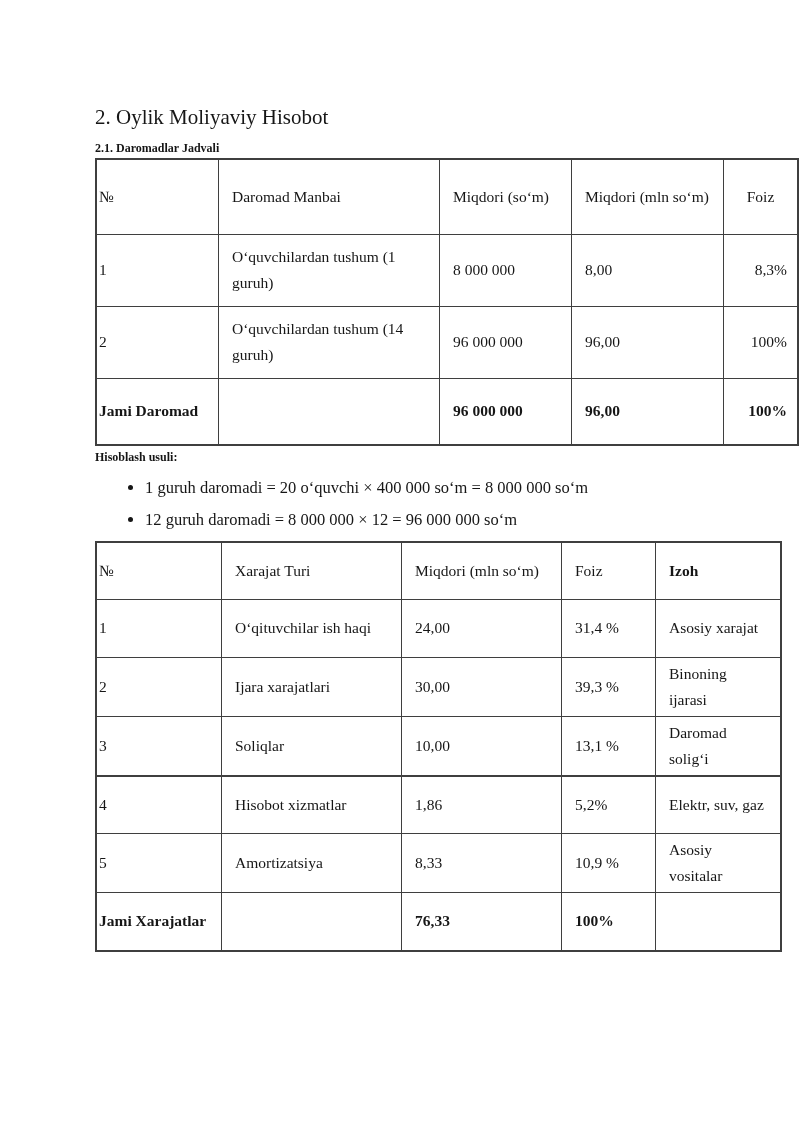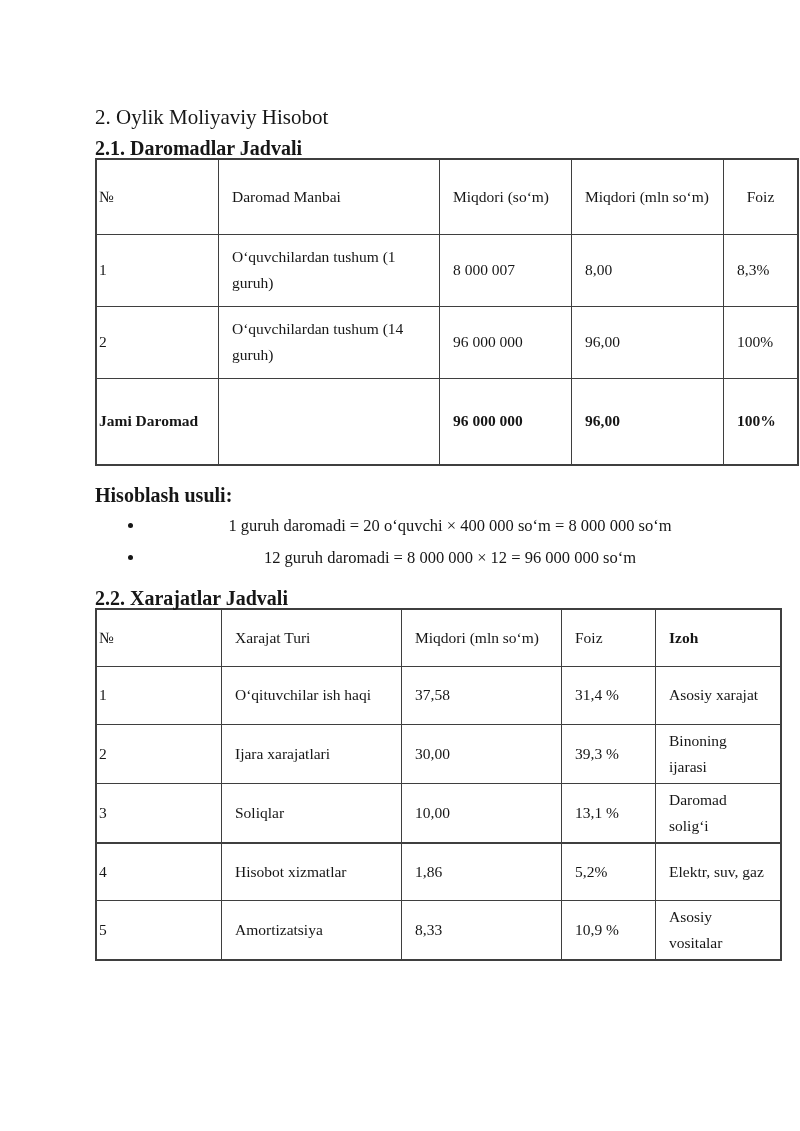--- a/index.html
+++ b/index.html
@@ -10,24 +10,24 @@
     font-family: "Liberation Serif", serif;
     overflow: hidden;
   }
   .page { padding: 106px 0 0 95px; width: 660px; }
 
   h1.doc-title {
     font-size: 21px; line-height: 22px; font-weight: normal;
     margin: 0 0 10px 0;
   }
   h2.sec-heading {
-    font-size: 20px; line-height: 20px; font-weight: bold;
+    font-size: 12px; line-height: 20px; font-weight: bold;
     margin: 0;
   }
-  h2.calc-heading { margin-top: 19px; }
+  h2.calc-heading { margin-top: 1px; }
   h2.expense-heading { margin-top: 20px; }
 
   table.doc-table {
     border-collapse: collapse;
     table-layout: fixed;
     margin-top: 0;
     border: 2px solid #3f3f3f;
   }
   .doc-table th, .doc-table td {
     border: 1px solid #3f3f3f;
@@ -44,41 +44,40 @@
 
   
   .t-income { width: 631px; margin-top: 0; }
   .t-income th:nth-child(1) { width: 115px; }
   .t-income th:nth-child(2) { width: 203px; }
   .t-income th:nth-child(3) { width: 114px; }
   .t-income th:nth-child(4) { width: 134px; }
   .t-income th:nth-child(5) { width: 65px;  }
   .t-income thead tr { height: 75px; }
   .t-income tbody tr { height: 72px; }
-  .t-income tbody tr.total { height: 87px; }
+  .t-income tbody tr.total { height: 67px; }
   .t-income th:nth-child(5) { text-align: center; padding-left: 4px; }
-  .t-income td:nth-child(5) { padding-right: 10px; }
+  .t-income td:nth-child(5) { text-align: right; padding-right: 10px; }
 
   
   .t-expense { width: 605px; margin-top: 2px; }
   .t-expense th:nth-child(1) { width: 118px; }
   .t-expense th:nth-child(2) { width: 162px; }
   .t-expense th:nth-child(3) { width: 142px; }
   .t-expense th:nth-child(4) { width: 76px;  }
   .t-expense th:nth-child(5) { width: 107px; font-weight: bold; }
   .t-expense thead tr { height: 57px; }
   .t-expense tbody tr { height: 58px; }
   .t-expense td:last-child { padding-right: 14px; }
   .t-expense tbody tr:nth-child(4) td { border-top-width: 2px; }
 
   ul.calc-list {
     margin: 10px 0 0 0;
     padding-left: 50px;
     list-style: disc;
-    text-align: center;
   }
   ul.calc-list li {
     font-size: 16.5px;
     line-height: 21px;
     margin-bottom: 11px;
   }
 </style>
 </head>
 <body>
 
@@ -95,21 +94,21 @@
           <th>Daromad Manbai</th>
           <th>Miqdori (so‘m)</th>
           <th>Miqdori (mln so‘m)</th>
           <th>Foiz</th>
         </tr>
       </thead>
       <tbody>
         <tr>
           <td>1</td>
           <td>O‘quvchilardan tushum (1 guruh)</td>
-          <td>8 000 007</td>
+          <td>8 000 000</td>
           <td>8,00</td>
           <td>8,3%</td>
         </tr>
         <tr>
           <td>2</td>
           <td>O‘quvchilardan tushum (14 guruh)</td>
           <td>96 000 000</td>
           <td>96,00</td>
           <td>100%</td>
         </tr>
@@ -123,37 +122,36 @@
       </tbody>
     </table>
 
   <h2 class="sec-heading calc-heading">Hisoblash usuli:</h2>
 
   <ul class="calc-list">
       <li>1 guruh daromadi = 20 o‘quvchi × 400 000 so‘m = 8 000 000 so‘m</li>
       <li>12 guruh daromadi = 8 000 000 × 12 = 96 000 000 so‘m</li>
     </ul>
 
-  <h2 class="sec-heading expense-heading">2.2. Xarajatlar Jadvali</h2>
 
   <table class="doc-table t-expense">
       <thead>
         <tr>
           <th>№</th>
           <th>Xarajat Turi</th>
           <th>Miqdori (mln so‘m)</th>
           <th>Foiz</th>
           <th>Izoh</th>
         </tr>
       </thead>
       <tbody>
         <tr>
           <td>1</td>
           <td>O‘qituvchilar ish haqi</td>
-          <td>37,58</td>
+          <td>24,00</td>
           <td>31,4 %</td>
           <td>Asosiy xarajat</td>
         </tr>
         <tr>
           <td>2</td>
           <td>Ijara xarajatlari</td>
           <td>30,00</td>
           <td>39,3 %</td>
           <td>Binoning ijarasi</td>
         </tr>
@@ -171,16 +169,23 @@
           <td>5,2%</td>
           <td>Elektr, suv, gaz</td>
         </tr>
         <tr>
           <td>5</td>
           <td>Amortizatsiya</td>
           <td>8,33</td>
           <td>10,9 %</td>
           <td>Asosiy vositalar</td>
         </tr>
+        <tr class="total">
+          <td>Jami Xarajatlar</td>
+          <td></td>
+          <td>76,33</td>
+          <td>100%</td>
+          <td></td>
+        </tr>
       </tbody>
     </table>
 
 </div>
 
 </body></html>

